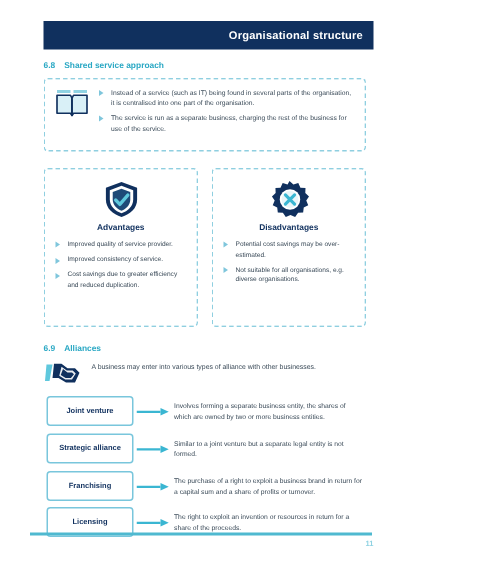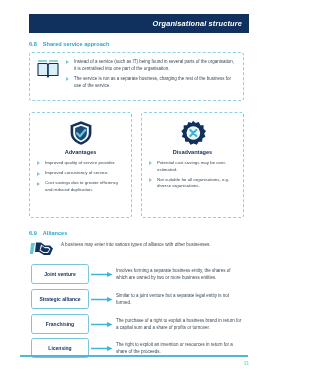--- a/index.html
+++ b/index.html
@@ -13,21 +13,21 @@
   .page{position:relative;width:268px;height:380px;background:#fff;}
 
   
   .header-bar{
     position:absolute;left:29px;top:14px;width:220px;height:19px;
     background:#10305e;
     display:flex;align-items:center;justify-content:flex-end;
   }
   .header-title{
     color:#ffffff;font-size:7.4px;font-weight:bold;
-    letter-spacing:.15px;padding-right:7px;white-space:nowrap;font-style:italic;
+    letter-spacing:.15px;padding-right:7px;white-space:nowrap;
   }
 
   
   .sec-head{
     position:absolute;display:flex;gap:6px;align-items:baseline;
     color:#2aa8c4;font-size:5.6px;font-weight:bold;white-space:nowrap;
   }
   .sec-num{color:#2aa8c4;}
   .sec-title{color:#2aa8c4;}
 

